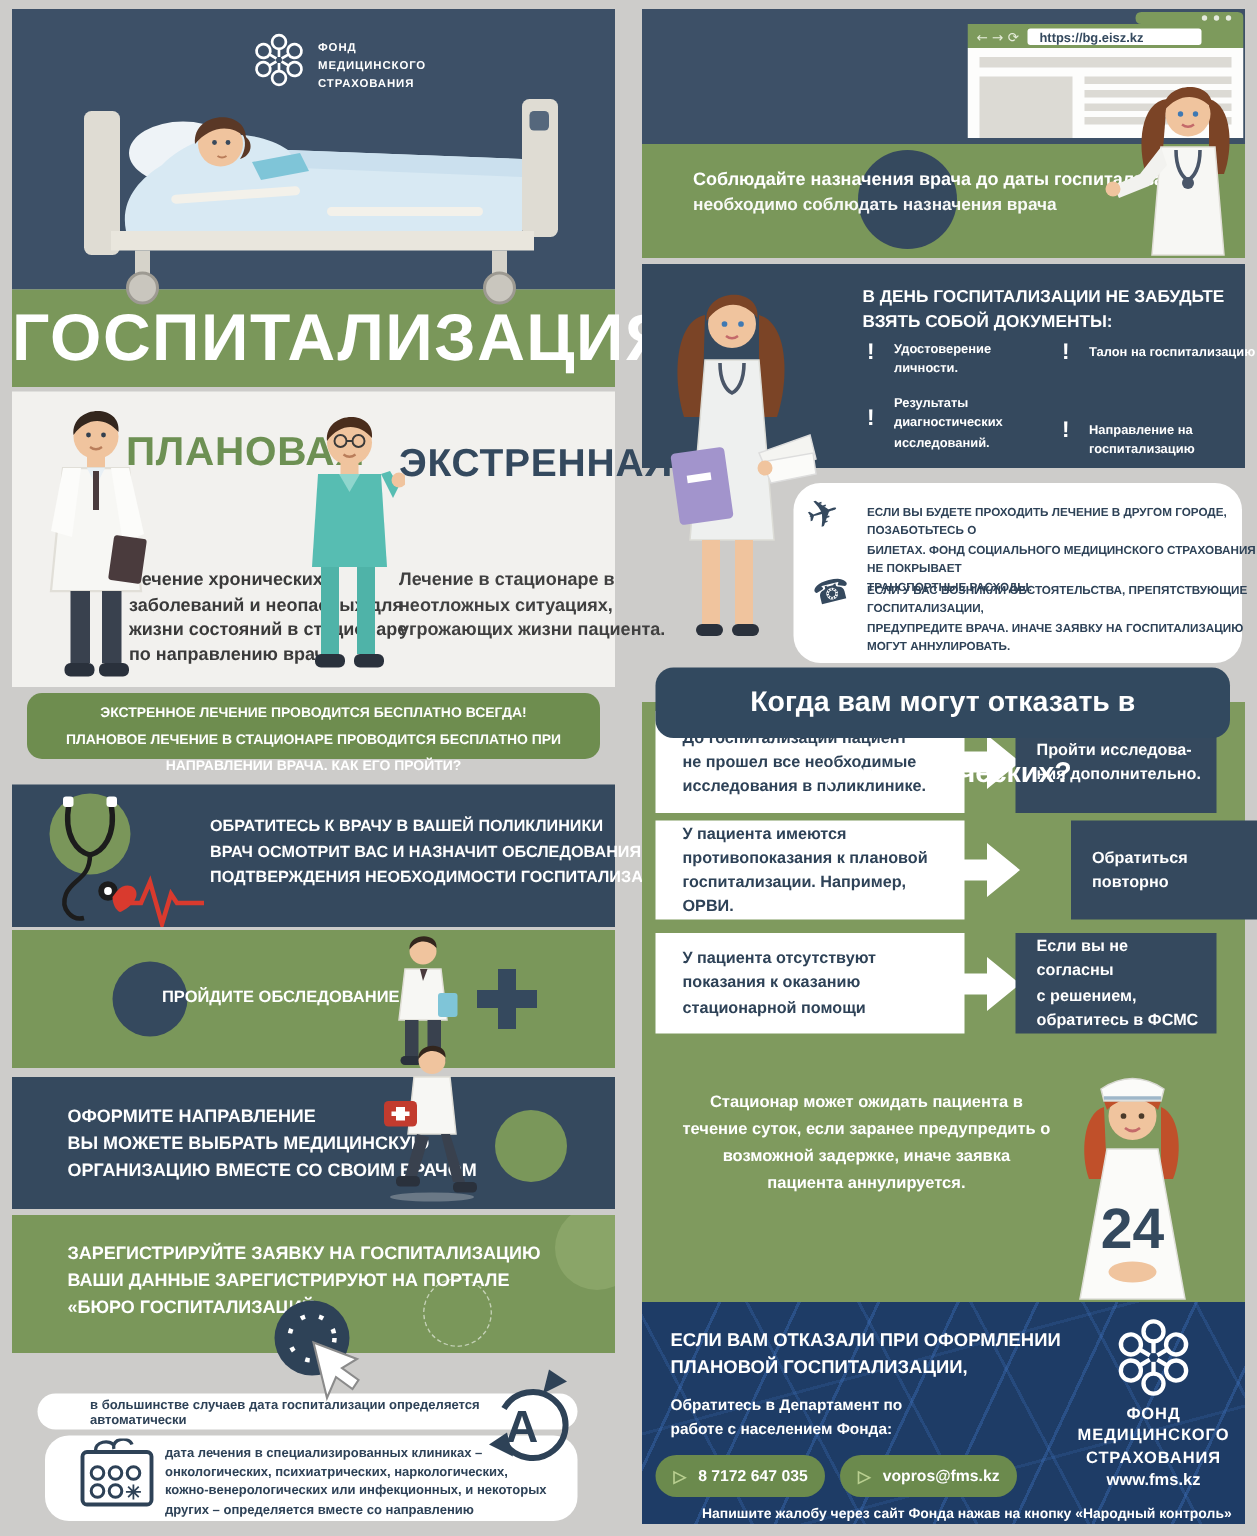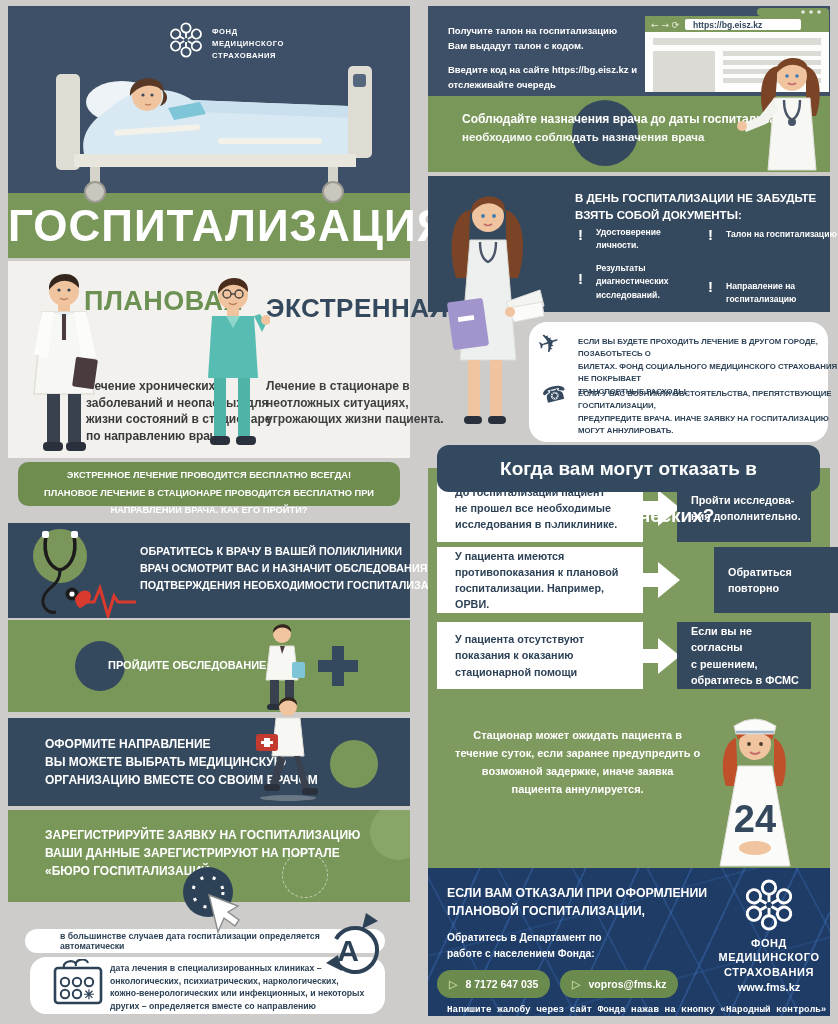--- a/index.html
+++ b/index.html
@@ -238,26 +238,20 @@
     <circle cx="13" cy="35" r="4.2" fill="none" stroke="#2e4257" stroke-width="2"></circle>
     <circle cx="25" cy="35" r="4.2" fill="none" stroke="#2e4257" stroke-width="2"></circle>
     <text x="37" y="40" font-size="13" font-weight="bold" fill="#2e4257" text-anchor="middle" font-family="Liberation Sans,sans-serif">✳</text>
   </svg>
   <div class="abs ntxt ml" style="left:110px;top:962px;font-size:8.7px;font-weight:bold;line-height:1.45;z-index:4;">дата лечения в специализированных клиниках –
 онкологических, психиатрических, наркологических,
 кожно-венерологических или инфекционных, и некоторых
 других – определяется вместе со направлению</div>
 
   <div class="abs navy" style="left:428px;top:6px;width:402px;height:90px;"></div>
-  <div class="abs wtxt" style="left:448px;top:24px;font-size:9.5px;line-height:1.55;">
-    <div class="b">Получите талон на госпитализацию</div>
-    <div class="b">Вам выдадут талон с кодом.</div>
-    <div class="b ml" style="margin-top:10px;">Введите код на сайте https://bg.eisz.kz и
-отслеживайте очередь</div>
-  </div>
 
   <svg class="abs" style="left:645px;top:8px;z-index:4;" width="184" height="84" viewBox="0 0 184 84">
     <path d="M116,0 L180,0 Q184,0 184,4 L184,8 L116,8 Q112,8 112,4 Q112,0 116,0 Z" fill="#7d9a5c"></path>
     <circle cx="158" cy="4" r="1.8" fill="#fff" opacity=".8"></circle>
       <circle cx="166" cy="4" r="1.8" fill="#fff" opacity=".8"></circle>
       <circle cx="174" cy="4" r="1.8" fill="#fff" opacity=".8"></circle>
     <rect x="0" y="8" width="184" height="16" fill="#7d9a5c"></rect>
     <text x="6" y="20" font-size="9" fill="#e7eddb" font-family="DejaVu Sans,sans-serif">← → ⟳</text>
     <rect x="40" y="11" width="116" height="11" rx="2" fill="#fff"></rect>
     <text x="48" y="20" font-size="8.6" font-weight="bold" fill="#34495e" font-family="Liberation Sans,sans-serif">https://bg.eisz.kz</text>
@@ -392,21 +386,21 @@
   <div class="abs wtxt ml b" style="left:447px;top:930px;font-size:10.3px;line-height:1.55;z-index:3;">Обратитесь в Департамент по
 работе с населением Фонда:</div>
   <div class="abs pill-btn" style="left:437px;top:970px;z-index:3;">
     <span class="tri">▷</span>
     <span>8 7172 647 035</span>
   </div>
   <div class="abs pill-btn" style="left:560px;top:970px;z-index:3;">
     <span class="tri">▷</span>
     <span>vopros@fms.kz</span>
   </div>
-  <div class="abs wtxt b" style="left:447px;top:1004px;font-size:9.3px;z-index:3;font-family:Liberation Mono, monospace;">Напишите жалобу через сайт Фонда нажав на кнопку «Народный контроль»</div>
+  <div class="abs wtxt b" style="left:468px;top:1004px;font-size:9.3px;z-index:3;">Напишите жалобу через сайт Фонда нажав на кнопку «Народный контроль»</div>
   <svg class="abs" style="left:740px;top:876px;z-index:3;" width="58" height="58" viewBox="-20 -20 40 40">
     <g stroke="#fff" stroke-width="2" fill="none">
       <g transform="rotate(0)">
           <circle cx="0" cy="-12" r="4.6"></circle>
           <line x1="0" y1="-7.4" x2="0" y2="-2"></line>
         </g>
       <g transform="rotate(60)">
           <circle cx="0" cy="-12" r="4.6"></circle>
           <line x1="0" y1="-7.4" x2="0" y2="-2"></line>
         </g>

